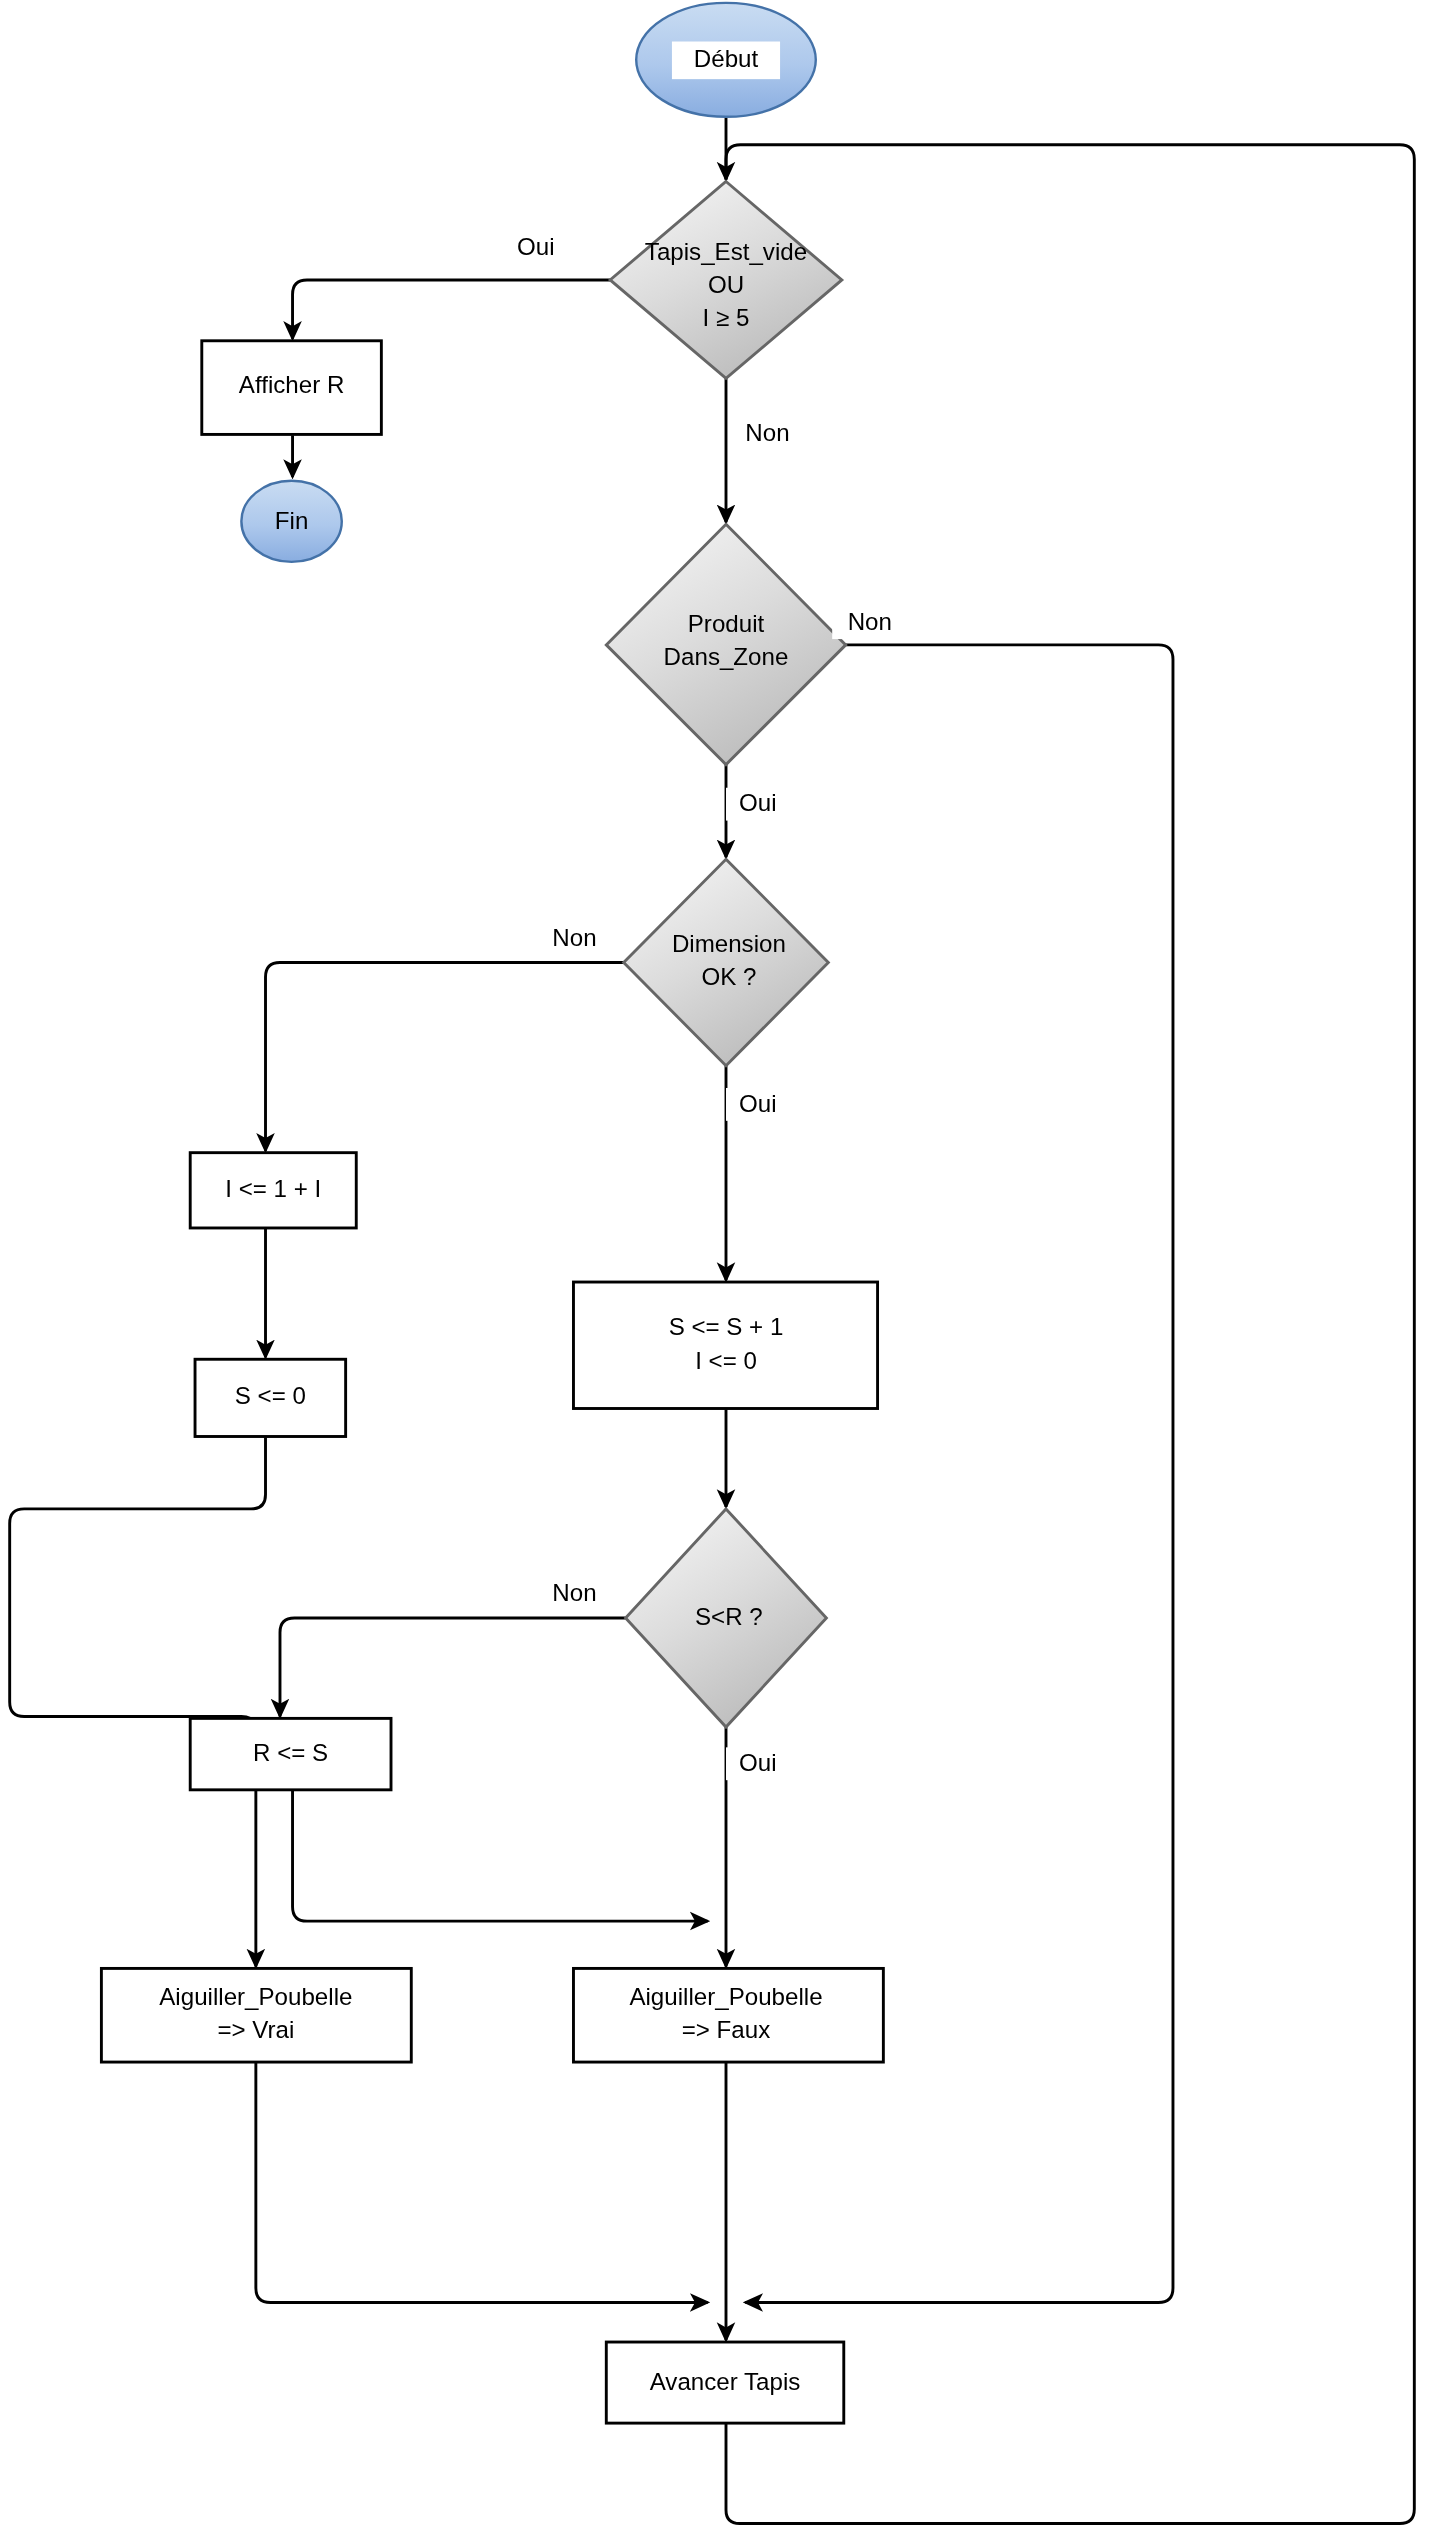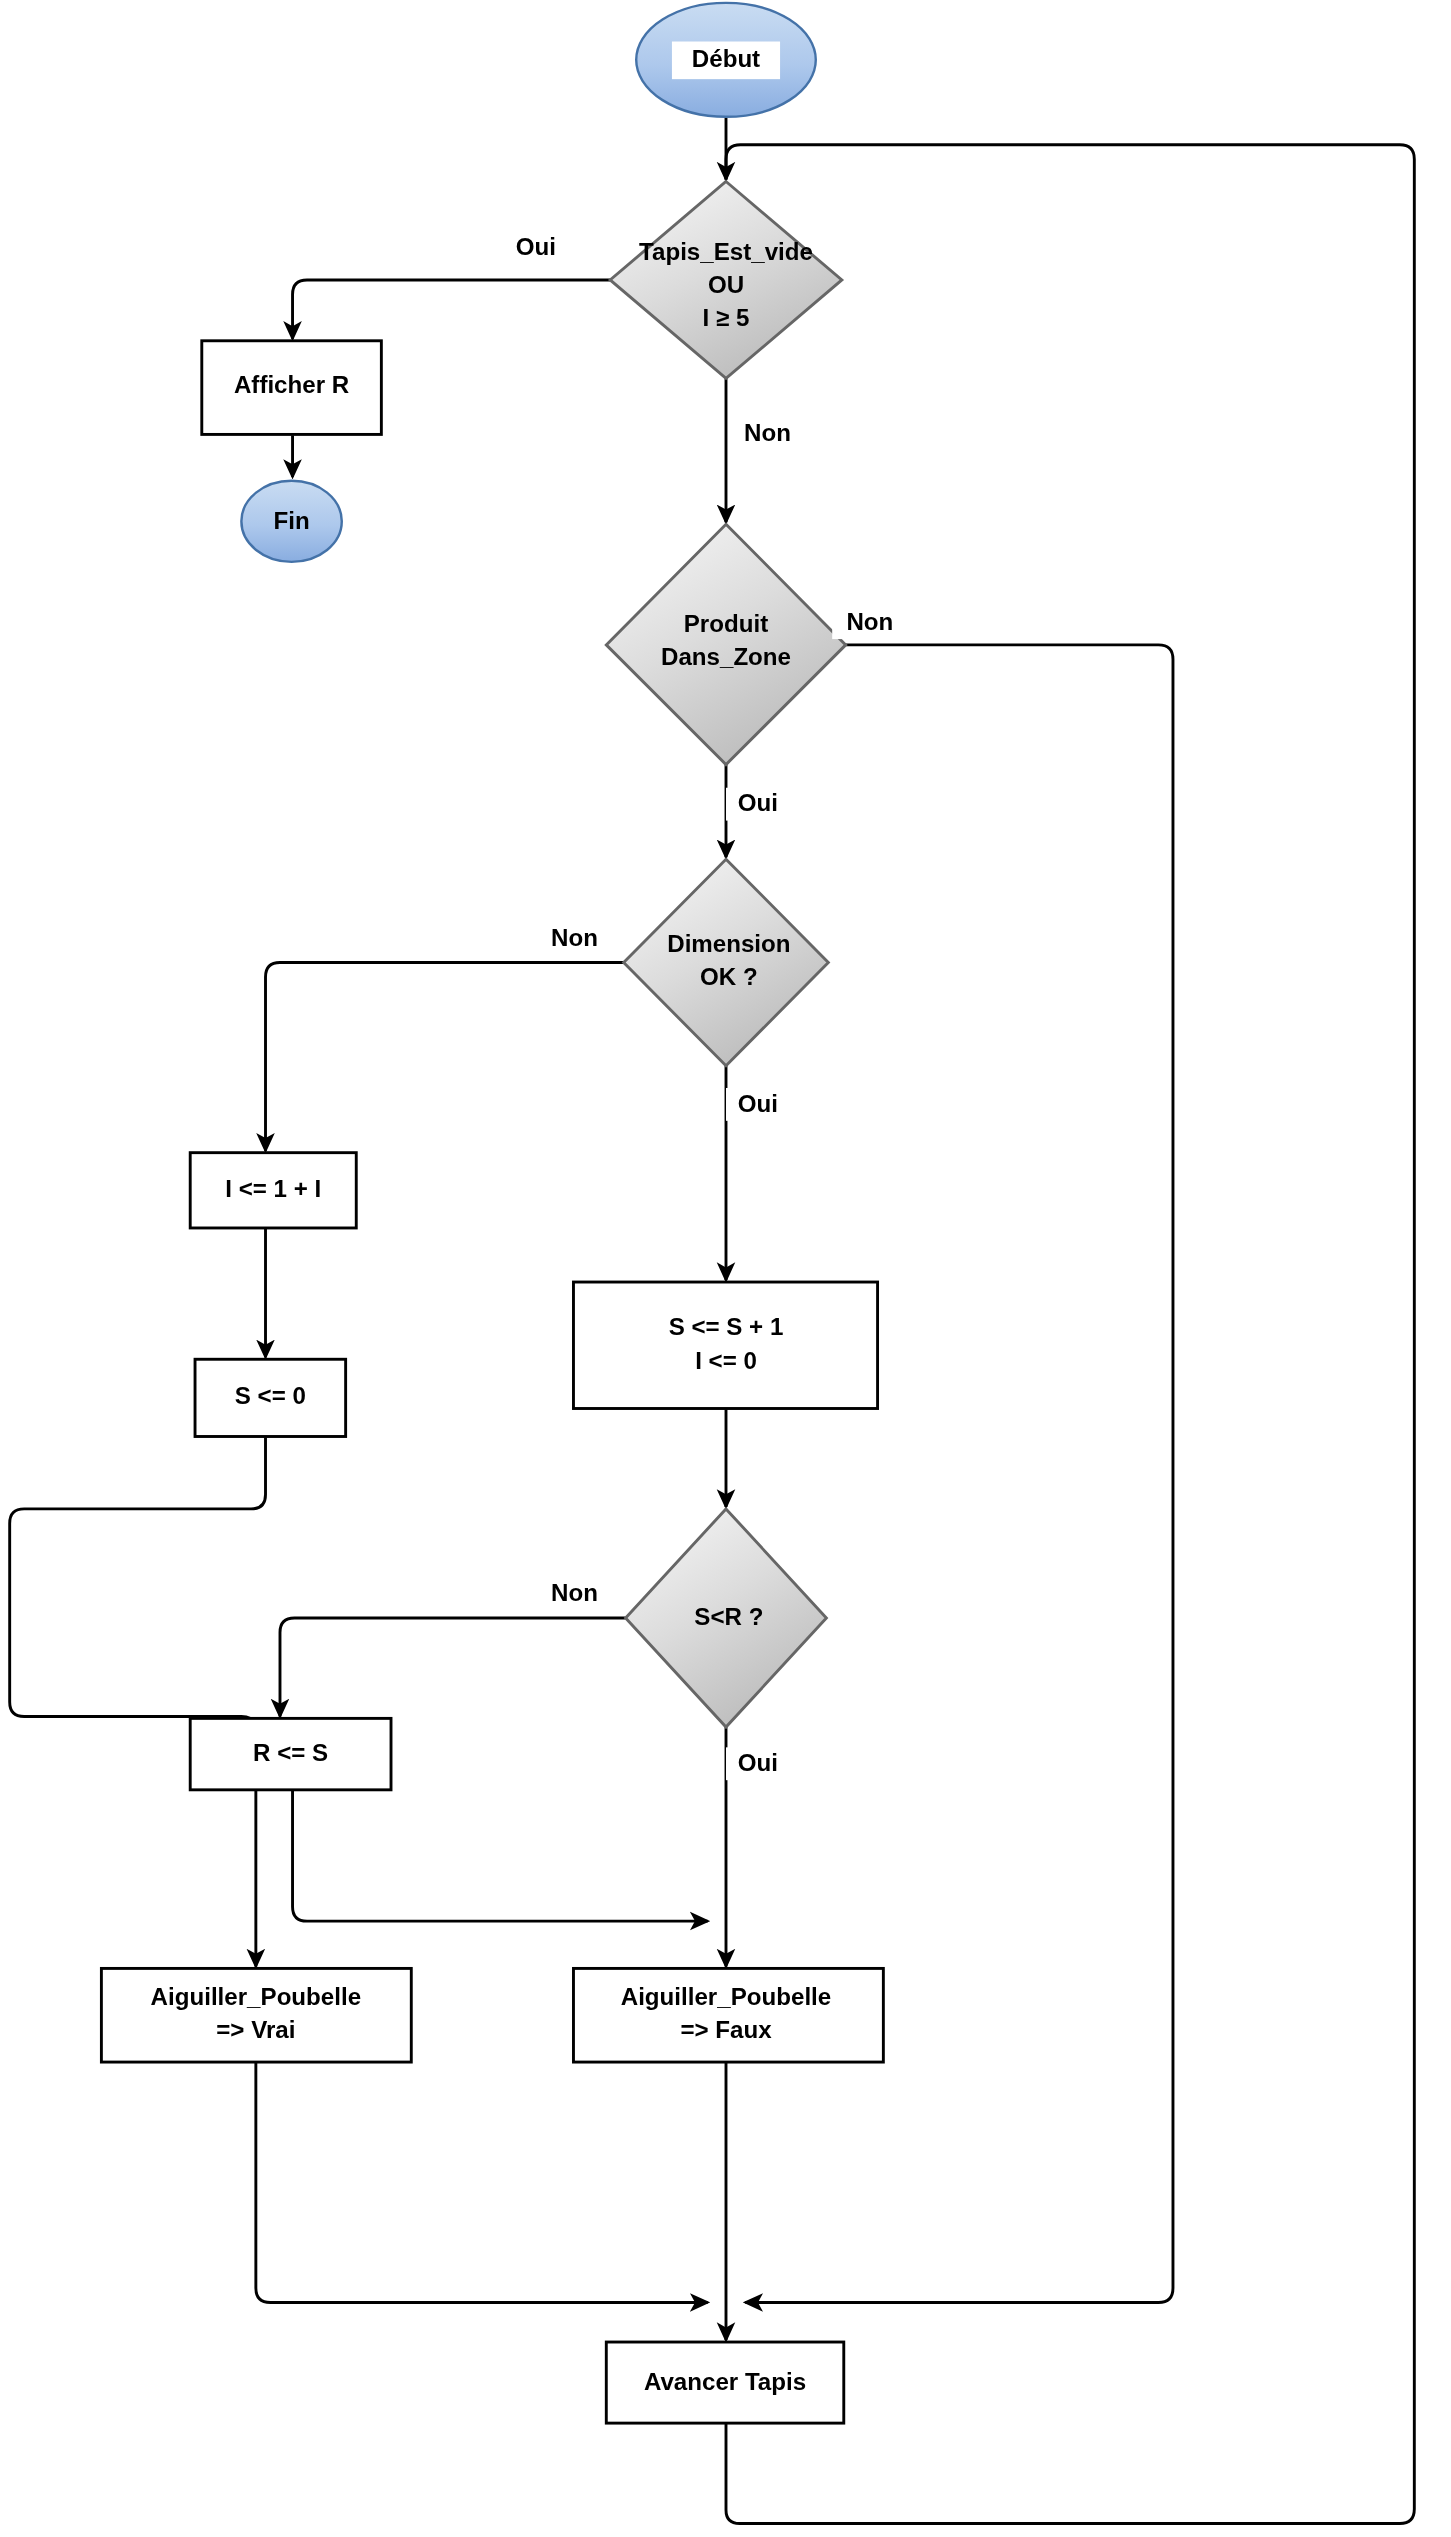--- a/index.html
+++ b/index.html
@@ -10,21 +10,20 @@
   body {
     width: 1452px;
     height: 2538px;
     font-family: "Liberation Sans", sans-serif;
     overflow: hidden;
   }
   #flowchart-root {
     position: relative;
     width: 1452px;
     height: 2278px;
-    font-weight: bold;
   }
   svg#flow-svg {
     display: block;
     width: 1452px;
     height: 2538px;
   }
   .node-text {
     font-family: "Liberation Sans", sans-serif;
     font-size: 25px;
     fill: #000000;

